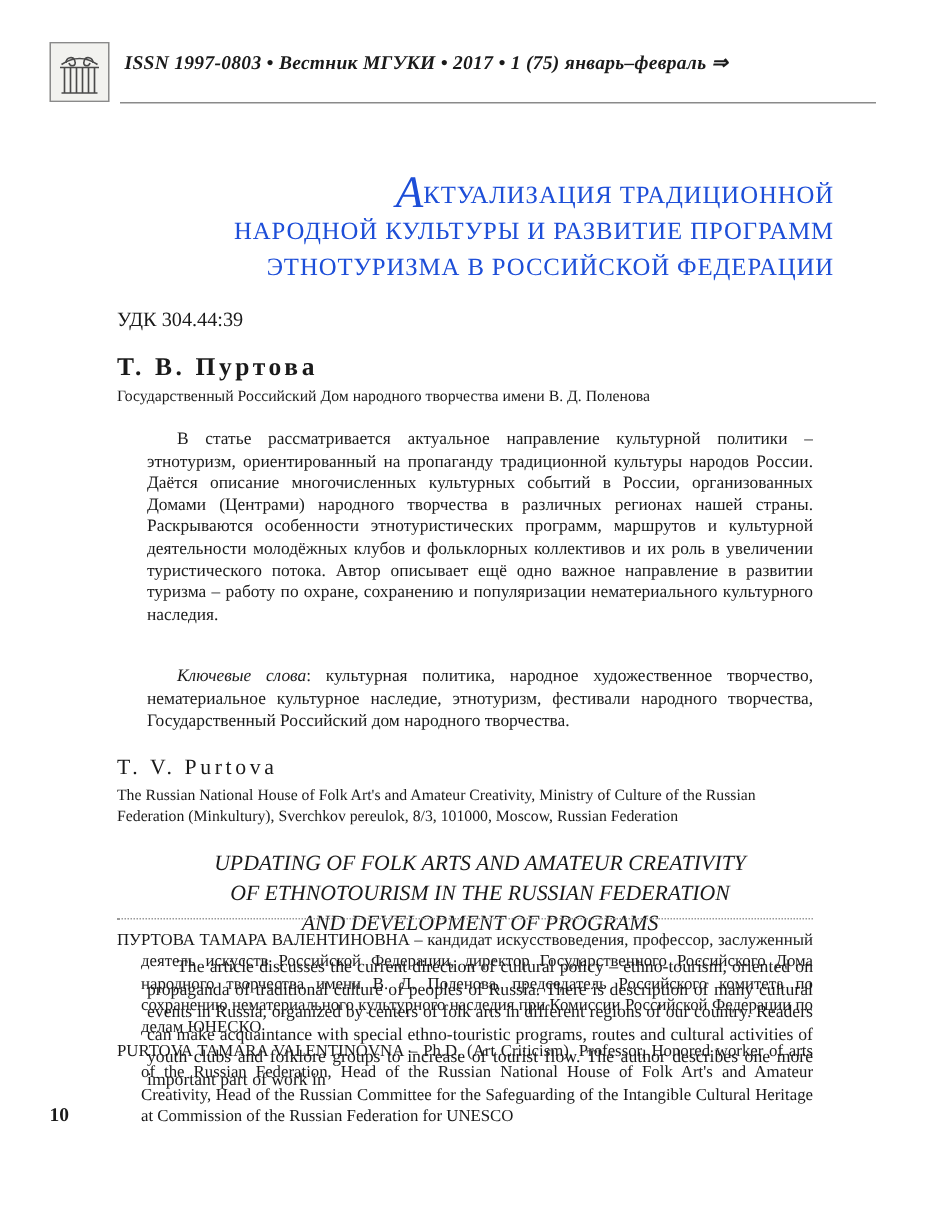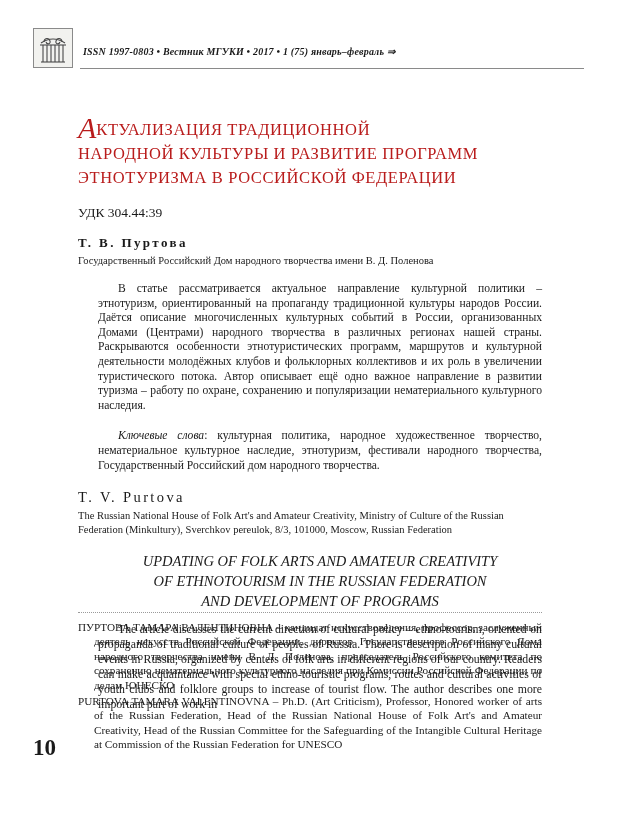--- a/index.html
+++ b/index.html
@@ -43,41 +43,42 @@
   .header-line {
     position: absolute;
     left: 47px;
     right: 0;
     top: 40px;
     border-bottom: 1px solid #8a8a8a;
   }
   .header-text {
     position: absolute;
     left: 50px;
-    top: 18px;
+    top: 6px;
     font-family: "Liberation Serif", serif;
     font-style: italic;
     font-weight: bold;
-    font-size: 10px;
+    font-size: 13px;
     letter-spacing: 0.2px;
     color: #1a1a1a;
     white-space: nowrap;
   }
 
   
   .title-block {
     position: absolute;
     top: 118px;
     left: 78px;
-    right: 75px;
+    right: 61px;
+    text-align: right;
     font-variant: small-caps;
     font-size: 16.5px;
     line-height: 24px;
     letter-spacing: 0.6px;
-    color: #b91c1c;
+    color: #1d4ed8;
   }
   .title-line { display: block; white-space: nowrap; }
   .dropcap {
     font-family: "Liberation Serif", serif;
     font-style: italic;
     font-size: 30px;
     line-height: 20px;
     vertical-align: -3px;
     letter-spacing: 0;
   }
@@ -87,36 +88,36 @@
     position: absolute;
     left: 78px;
     width: 464px;
     top: 205px;
   }
   .udk {
     font-size: 13.5px;
     margin-bottom: 14px;
   }
   .author-ru {
-    font-size: 13px;
+    font-size: 17px;
     font-weight: bold;
     letter-spacing: 2.4px;
     margin-bottom: 3px;
   }
   .affil {
     font-size: 10.5px;
     line-height: 14px;
     margin-bottom: 14px;
   }
   .abstract {
     font-size: 11.6px;
     line-height: 14.6px;
     text-align: justify;
     text-indent: 20px;
-    margin: 0 0 16px 20px;
+    margin: 0 0 27px 20px;
     hyphens: auto;
   }
   .keywords {
     font-size: 11.6px;
     line-height: 14.6px;
     text-align: justify;
     text-indent: 20px;
     margin: 0 0 16px 20px;
   }
   .keywords i { font-style: italic; }
@@ -171,21 +172,21 @@
     text-indent: 0;
     padding-left: 16px;
     text-indent: -16px;
   }
 
   
   .page-number {
     position: absolute;
     left: 33px;
     top: 735px;
-    font-size: 23px;
+    font-size: 13px;
     font-weight: bold;
   }
   .footer-right {
     position: absolute;
     right: 75px;
     top: 733px;
     text-align: right;
     font-size: 10.5px;
     line-height: 14px;
   }

